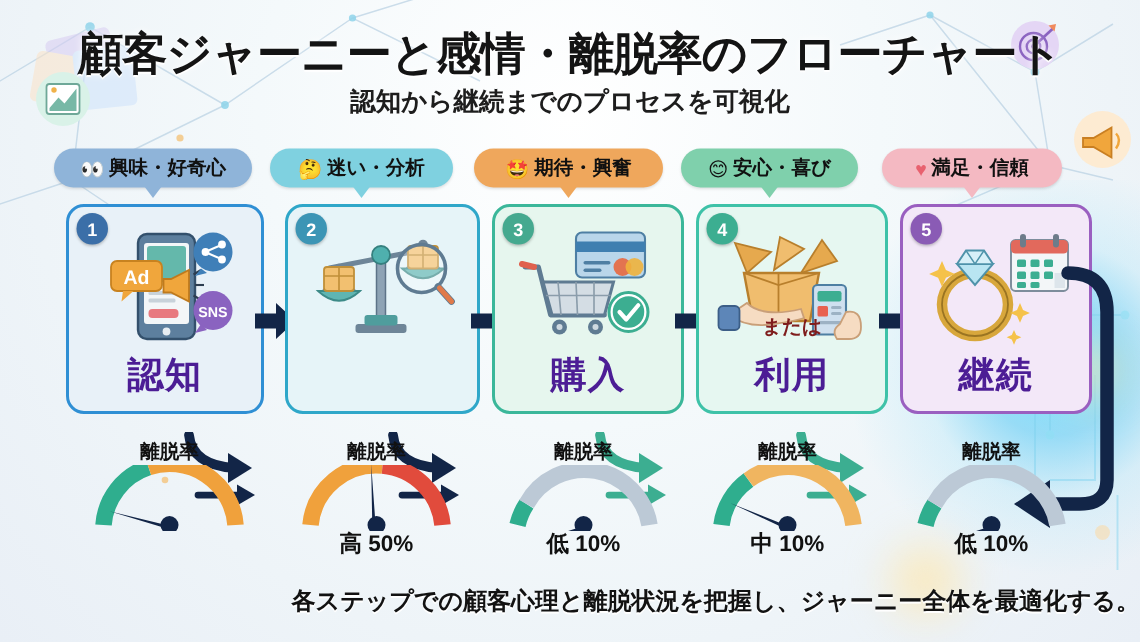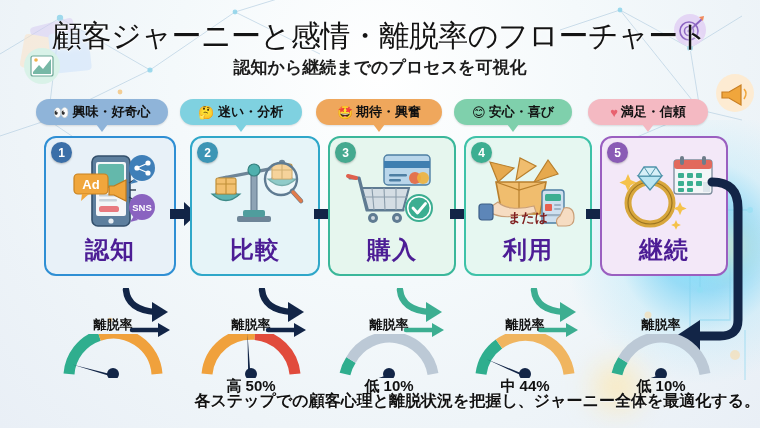--- a/index.html
+++ b/index.html
@@ -27,21 +27,21 @@
       radial-gradient(circle at 60% 45%, rgba(120,225,255,.95) 0%, rgba(80,200,245,.55) 22%, rgba(150,225,250,.25) 42%, rgba(240,250,255,0) 68%);
     pointer-events:none;
   }
   .circuit{ position:absolute; right:0; top:140px; width:130px; height:250px; opacity:.55; pointer-events:none;}
 
   .sparkle{ position:absolute; pointer-events:none; }
 
   
   .title{
     position:absolute; top:16px; left:0; width:760px; text-align:center;
-    font-size:30px; font-weight:normal; color:#141414;
+    font-size:30px; font-weight:bold; color:#141414;
     letter-spacing:-0.5px;
     text-shadow:0 1px 0 #fff, 0 0 6px rgba(255,255,255,.9);
   }
   .subtitle{
     position:absolute; top:56px; left:0; width:760px; text-align:center;
     font-size:17px; font-weight:bold; color:#1d1d1d;
     text-shadow:0 1px 0 #fff;
   }
 
   
@@ -81,21 +81,21 @@
   }
   .card .sublabel{
     position:absolute; left:0; right:0; bottom:47px; text-align:center;
     font-size:13px; font-weight:bold; color:#7f1d1d;
   }
 
   
   .farrow{ position:absolute; top:200px; width:30px; height:28px; }
 
   
-  .gcol{ position:absolute; top:292px; width:122px; height:80px;margin-top:24px; }
+  .gcol{ position:absolute; top:292px; width:122px; height:80px; }
   .gcap{
     position:absolute; top:0; left:0; width:100%; text-align:center;
     font-size:13px; font-weight:bold; color:#111;
   }
   .gsvg{ position:absolute; top:18px; left:50%; transform:translateX(-50%); }
   .gval{
     position:absolute; bottom:0; left:0; width:100%; text-align:center;
     font-size:15px; font-weight:bold; color:#111;
   }
 
@@ -295,21 +295,20 @@
           </g>
         <path d="M65 27 q14 13 28 0z" fill="#5fb5b2" stroke="#3d8a88" stroke-width="1.2"></path>
         <rect x="69" y="12" width="20" height="15" rx="2" fill="#f2c070" stroke="#c08f38" stroke-width="1.2"></rect>
         <path d="M69 18 h20 M79 12 v15" stroke="#c08f38" stroke-width="1.1"></path>
 
         <circle cx="78" cy="27" r="16" fill="rgba(255,255,255,.30)" stroke="#5f7b92" stroke-width="2.4"></circle>
         <path d="M89 39 l9 10" stroke="#5f7b92" stroke-width="4.5" stroke-linecap="round"></path>
         <path d="M90 40 l8 9" stroke="#e07a4a" stroke-width="3.4" stroke-linecap="round"></path>
       </svg>
     </div>
-    <div class="clabel">比較</div>
   </div>
 
   <svg class="farrow" style="left:312px;" width="30" height="28" viewBox="0 0 30 28">
     <path d="M2 9 H16 V2 L29 14 L16 26 V19 H2 Z" fill="#122547"></path>
   </svg>
 
   <div class="card" style="left:328px;width:128px;background:#e6f6ee;border-color:#3bb79a;">
     <div class="num" style="background:#45a98f;">3</div>
     <div class="art">
       <svg width="104" height="78" viewBox="0 0 104 78">
@@ -491,21 +490,21 @@
   <div class="gcol" style="left:464px;">
     <div class="gcap">離脱率</div>
     <svg class="gsvg" width="104" height="44" viewBox="0 0 104 44">
       <path d="M8 40 A44 44 0 0 1 26 10" stroke="#2fae8e" stroke-width="11" fill="none"></path>
       <path d="M26 10 A44 44 0 0 1 96 40" stroke="#f0b560" stroke-width="11" fill="none"></path>
       <g transform="rotate(-22 52 40)">
         <path d="M52 40 L48 37 L22 12 L50 42 Z" fill="#122547"></path>
       </g>
       <path d="M52 40 m-6 0 a6 6 0 1 0 12 0 a6 6 0 1 0 -12 0" fill="#122547"></path>
     </svg>
-    <div class="gval">中 44%</div>
+    <div class="gval">中 10%</div>
   </div>
 
   <div class="gcol" style="left:600px;">
     <div class="gcap">離脱率</div>
     <svg class="gsvg" width="104" height="44" viewBox="0 0 104 44">
       <path d="M8 40 A44 44 0 0 1 14 26" stroke="#2fae8e" stroke-width="11" fill="none"></path>
       <path d="M14 26 A44 44 0 0 1 96 40" stroke="#bcc9d6" stroke-width="11" fill="none"></path>
       <g transform="rotate(-62 52 40)">
         <path d="M52 40 L48 37 L22 12 L50 42 Z" fill="#122547"></path>
       </g>

